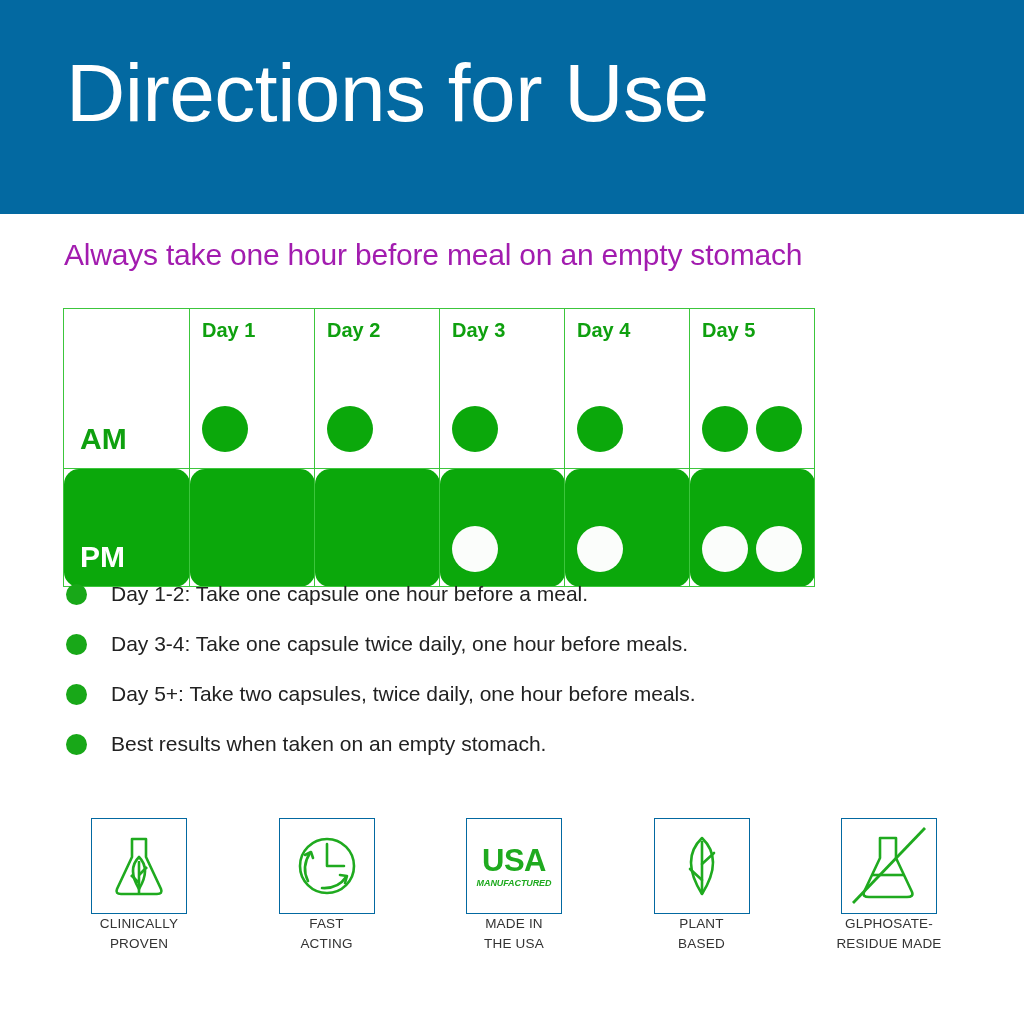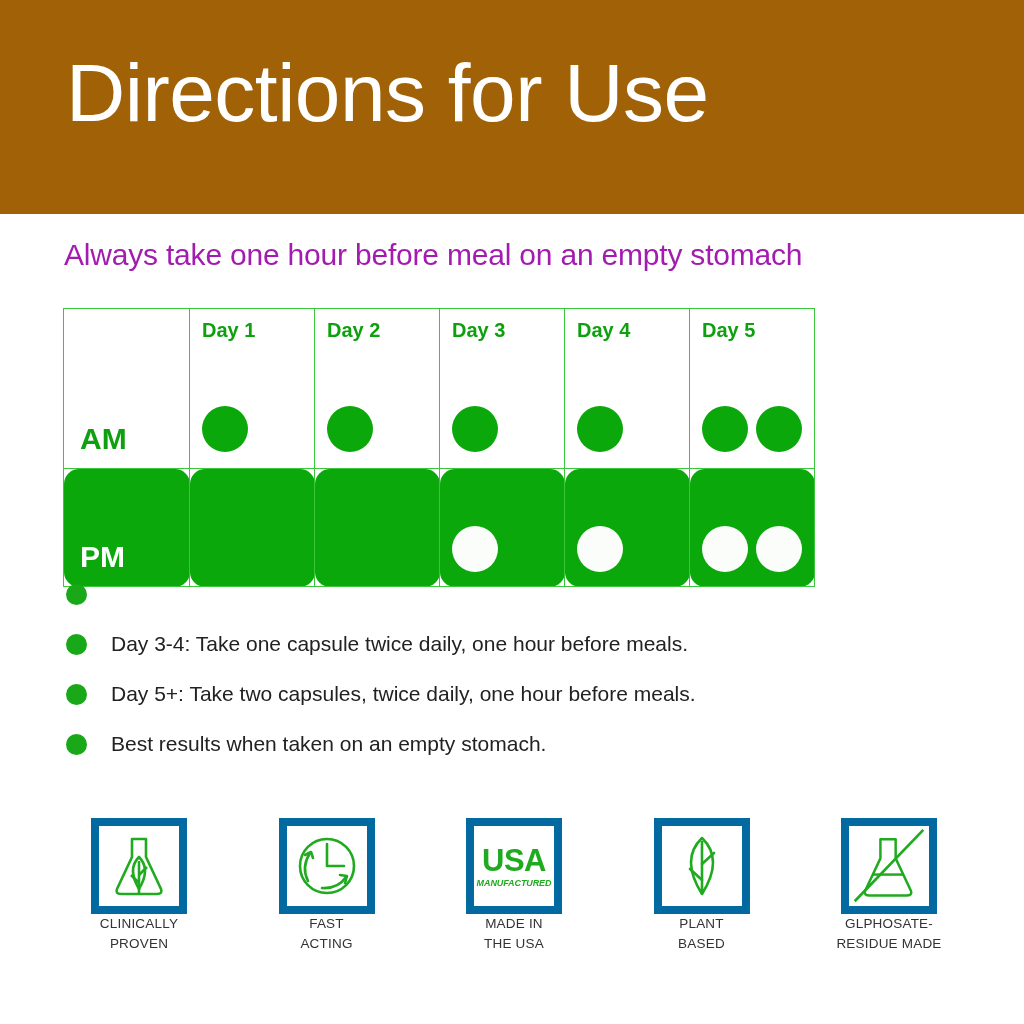--- a/index.html
+++ b/index.html
@@ -19,21 +19,21 @@
     background: #ffffff;
   }
 
   
   .header-banner {
     position: absolute;
     left: 0;
     top: 0;
     width: 1024px;
     height: 214px;
-    background: #a16207;
+    background: #0369a1;
   }
   .header-title {
     position: absolute;
     left: 66px;
     top: 52px;
     font-size: 82px;
     line-height: 1;
     font-weight: 300;
     color: #ffffff;
     letter-spacing: -0.5px;
@@ -152,21 +152,21 @@
   }
   .badge {
     width: 150px;
     display: flex;
     flex-direction: column;
     align-items: center;
   }
   .badge-box {
     width: 96px;
     height: 96px;
-    border: 8px solid #0369a1;
+    border: 1px solid #0369a1;
     display: flex;
     align-items: center;
     justify-content: center;
     background: #ffffff;
   }
   .badge-label {
     margin-top: 0;
     font-size: 13.5px;
     line-height: 1.45;
     color: #333333;
@@ -271,20 +271,21 @@
           <span class="pill pill-white"></span>
         </div>
       </td>
     </tr>
   </tbody>
     </table>
 
   <div class="bullets">
     <div class="bullet-row">
       <span class="bullet-dot"></span>
+      <span class="bullet-text">Day 1-2: Take one capsule one hour before a meal.</span>
     </div>
     <div class="bullet-row">
       <span class="bullet-dot"></span>
       <span class="bullet-text">Day 3-4: Take one capsule twice daily, one hour before meals.</span>
     </div>
     <div class="bullet-row">
       <span class="bullet-dot"></span>
       <span class="bullet-text">Day 5+: Take two capsules, twice daily, one hour before meals.</span>
     </div>
     <div class="bullet-row">

